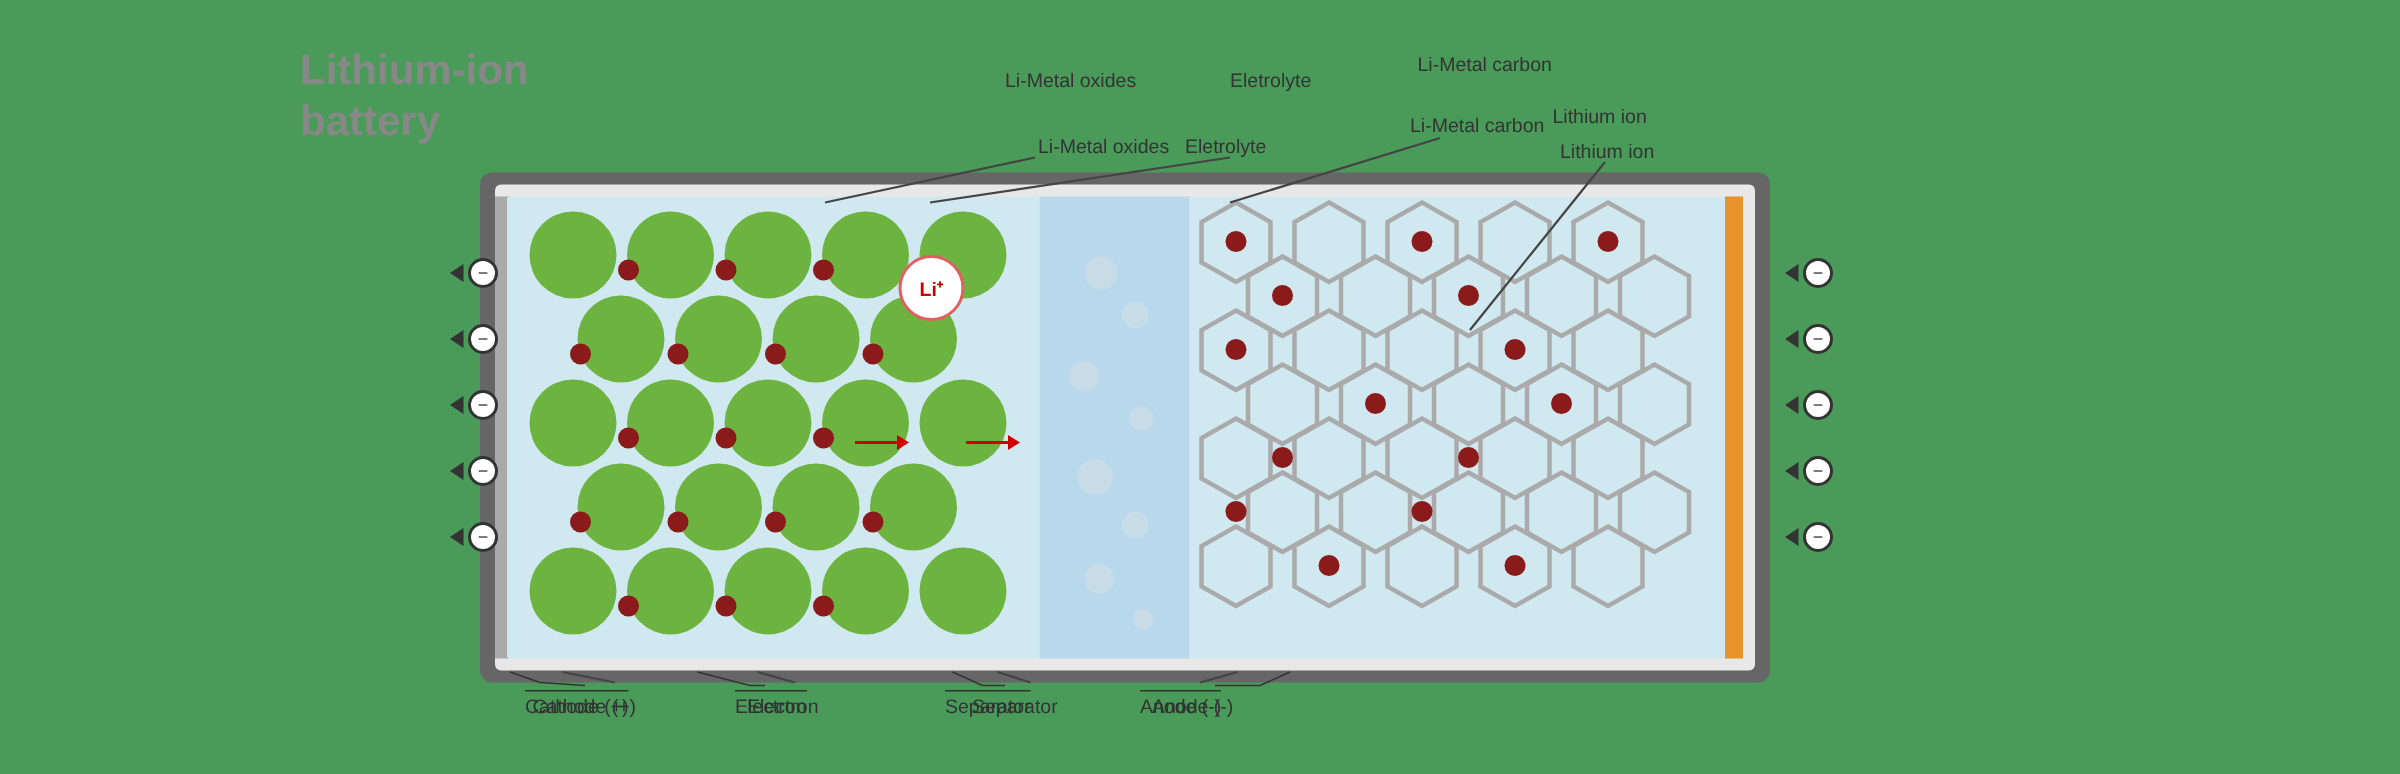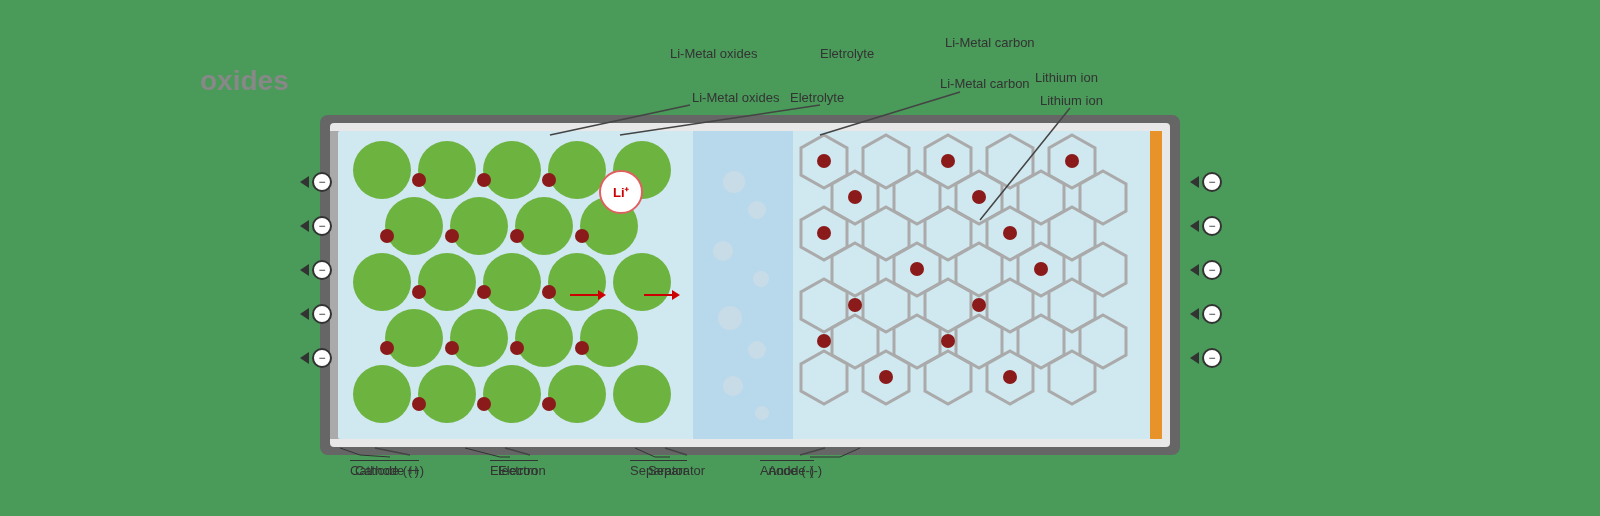--- a/index.html
+++ b/index.html
@@ -157,22 +157,22 @@
       color: #333;
       margin-left: 3px;
     }
   </style>
 </head>
 <body>
 
 <div class="diagram-container">
 
   <div class="title">
-    <br>
-    <span>oxides</span>
+    <span>Lithium-ion</span><br>
+    <span>battery</span>
   </div>
 
   <div class="battery-outer"></div>
 
   <div class="battery-inner">
 
     <div class="gray-collector-left"></div>
 
     <div class="cathode-region">
 

